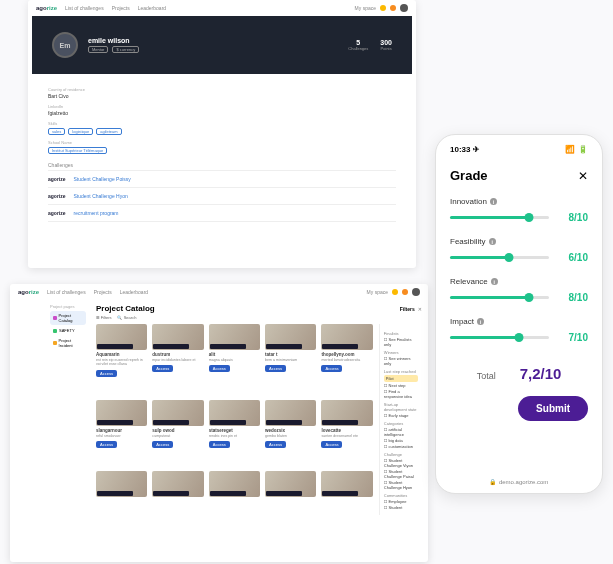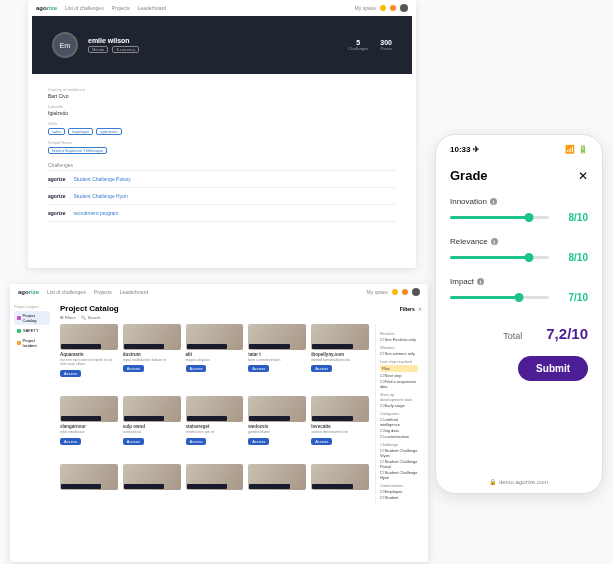--- a/index.html
+++ b/index.html
@@ -30,21 +30,21 @@
 .pf-val { font-size: 5px; margin-top: 1px; }
 .skill-tags { display: flex; gap: 3px; margin-top: 2px; }
 .skill-tag { border: 1px solid #3a7cd4; color: #3a7cd4; border-radius: 2px; padding: 0 3px; font-size: 4px; }
 .sec-h { font-size: 5px; color: #888; margin-top: 8px; border-bottom: 1px solid #eee; padding-bottom: 2px; }
 .ch-row { display: flex; align-items: center; gap: 8px; padding: 5px 0; border-bottom: 1px solid #eee; }
 .ch-logo { font-size: 5px; font-weight: 600; color: #1a1a2e; }
 .ch-title { font-size: 5px; color: #3a7cd4; }
 
 
 .panel2 { position: absolute; left: 10px; top: 284px; width: 418px; height: 278px; background: #fff; box-shadow: 0 2px 8px rgba(0,0,0,0.12); border-radius: 3px; overflow: hidden; }
-.catalog-body { display: flex; }
+.catalog-body { display: flex; padding-left: 36px; }
 .sidebar { width: 44px; padding: 4px; font-size: 4px; }
 .side-h { color: #aaa; font-size: 4px; margin-bottom: 2px; }
 .side-item { padding: 2px 3px; border-radius: 3px; margin-bottom: 1px; display:flex; gap:2px; align-items:center;}
 .side-item.active { background: #e8f0fb; }
 .side-ico { width:4px;height:4px;border-radius:1px; }
 .main-c { flex: 1; padding: 4px 6px; }
 .main-h { display:flex; align-items:center; }
 .title-c { font-size: 8px; font-weight: 600; }
 .filters-lnk { margin-left:auto; font-size:5px;font-weight:600; }
 .tiny-x { font-size:5px; margin-left:3px; color:#888;}
@@ -68,21 +68,21 @@
 .grade-h h2 { font-size:13px; font-weight:700; }
 .close-x { font-size:12px; font-weight:300; }
 .criterion { margin-top: 14px; }
 .crit-label { font-size: 8px; font-weight:500; color:#333; display:flex; align-items:center; gap:3px;}
 .info-dot { width:7px;height:7px;border-radius:50%;background:#999;display:inline-flex;align-items:center;justify-content:center;color:#fff;font-size:5px;font-weight:700;}
 .slider-row { display:flex; align-items:center; gap:13px; margin-top:6px;}
 .slider { flex:1; height:3px; background:#e0e0e0; border-radius:2px; position:relative; }
 .slider-fill { height:100%; background:#1ec28b; border-radius:2px; position:absolute; left:0; }
 .slider-thumb { width:9px; height:9px; border-radius:50%; background:#1ec28b; position:absolute; top:-3px; transform:translateX(-50%); }
 .score { font-size: 10px; font-weight:700; color:#1ec28b; width:26px; text-align:right;}
-.total-row { display:flex; justify-content:flex-end; gap:24px; margin-top:22px; align-items:baseline;}
+.total-row { display:flex; justify-content:center; gap:24px; margin-top:22px; align-items:baseline;}
 .total-l { font-size:9px; color:#666; }
 .total-v { font-size:15px; font-weight:700; color:#4c1d95;}
 .submit { display:block; margin: 14px 0 0 auto; background:#4c1d95; color:#fff; border:none; border-radius:16px; padding:7px 18px; font-size:10px; font-weight:600;}
 .phone-url { position:absolute; bottom:8px; left:0; right:0; text-align:center; font-size:6px; color:#888;}
 </style>
 </head>
 <body>
 
 <div class="panel1">
   <div class="topnav">
@@ -263,20 +263,30 @@
         <div class="crit-label">Innovation <span class="info-dot">i</span></div>
         <div class="slider-row">
           <div class="slider">
             <div class="slider-fill" style="width:80%"></div>
             <div class="slider-thumb" style="left:80%"></div>
           </div>
           <span class="score">8/10</span>
         </div>
       </div>
       <div class="criterion">
+        <div class="crit-label">Feasibility <span class="info-dot">i</span></div>
+        <div class="slider-row">
+          <div class="slider">
+            <div class="slider-fill" style="width:60%"></div>
+            <div class="slider-thumb" style="left:60%"></div>
+          </div>
+          <span class="score">6/10</span>
+        </div>
+      </div>
+      <div class="criterion">
         <div class="crit-label">Relevance <span class="info-dot">i</span></div>
         <div class="slider-row">
           <div class="slider">
             <div class="slider-fill" style="width:80%"></div>
             <div class="slider-thumb" style="left:80%"></div>
           </div>
           <span class="score">8/10</span>
         </div>
       </div>
       <div class="criterion">

